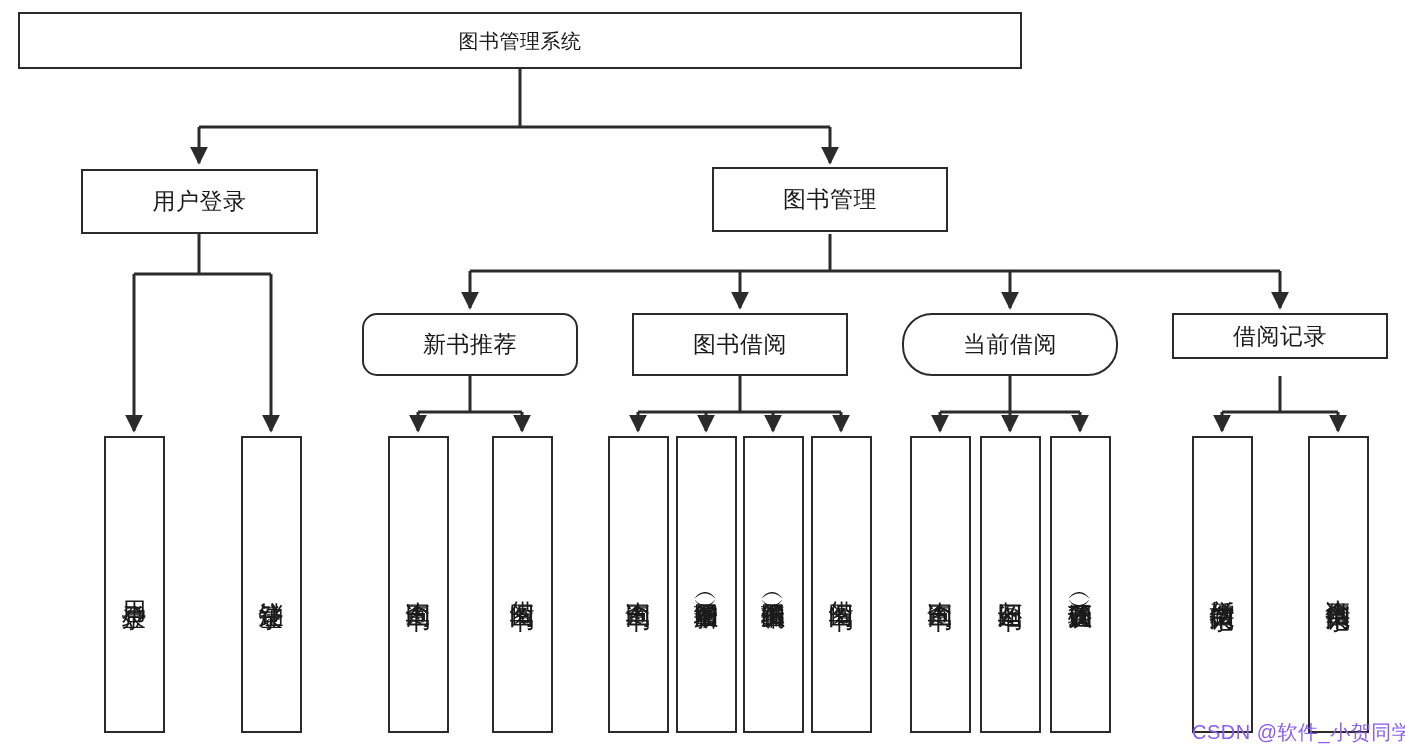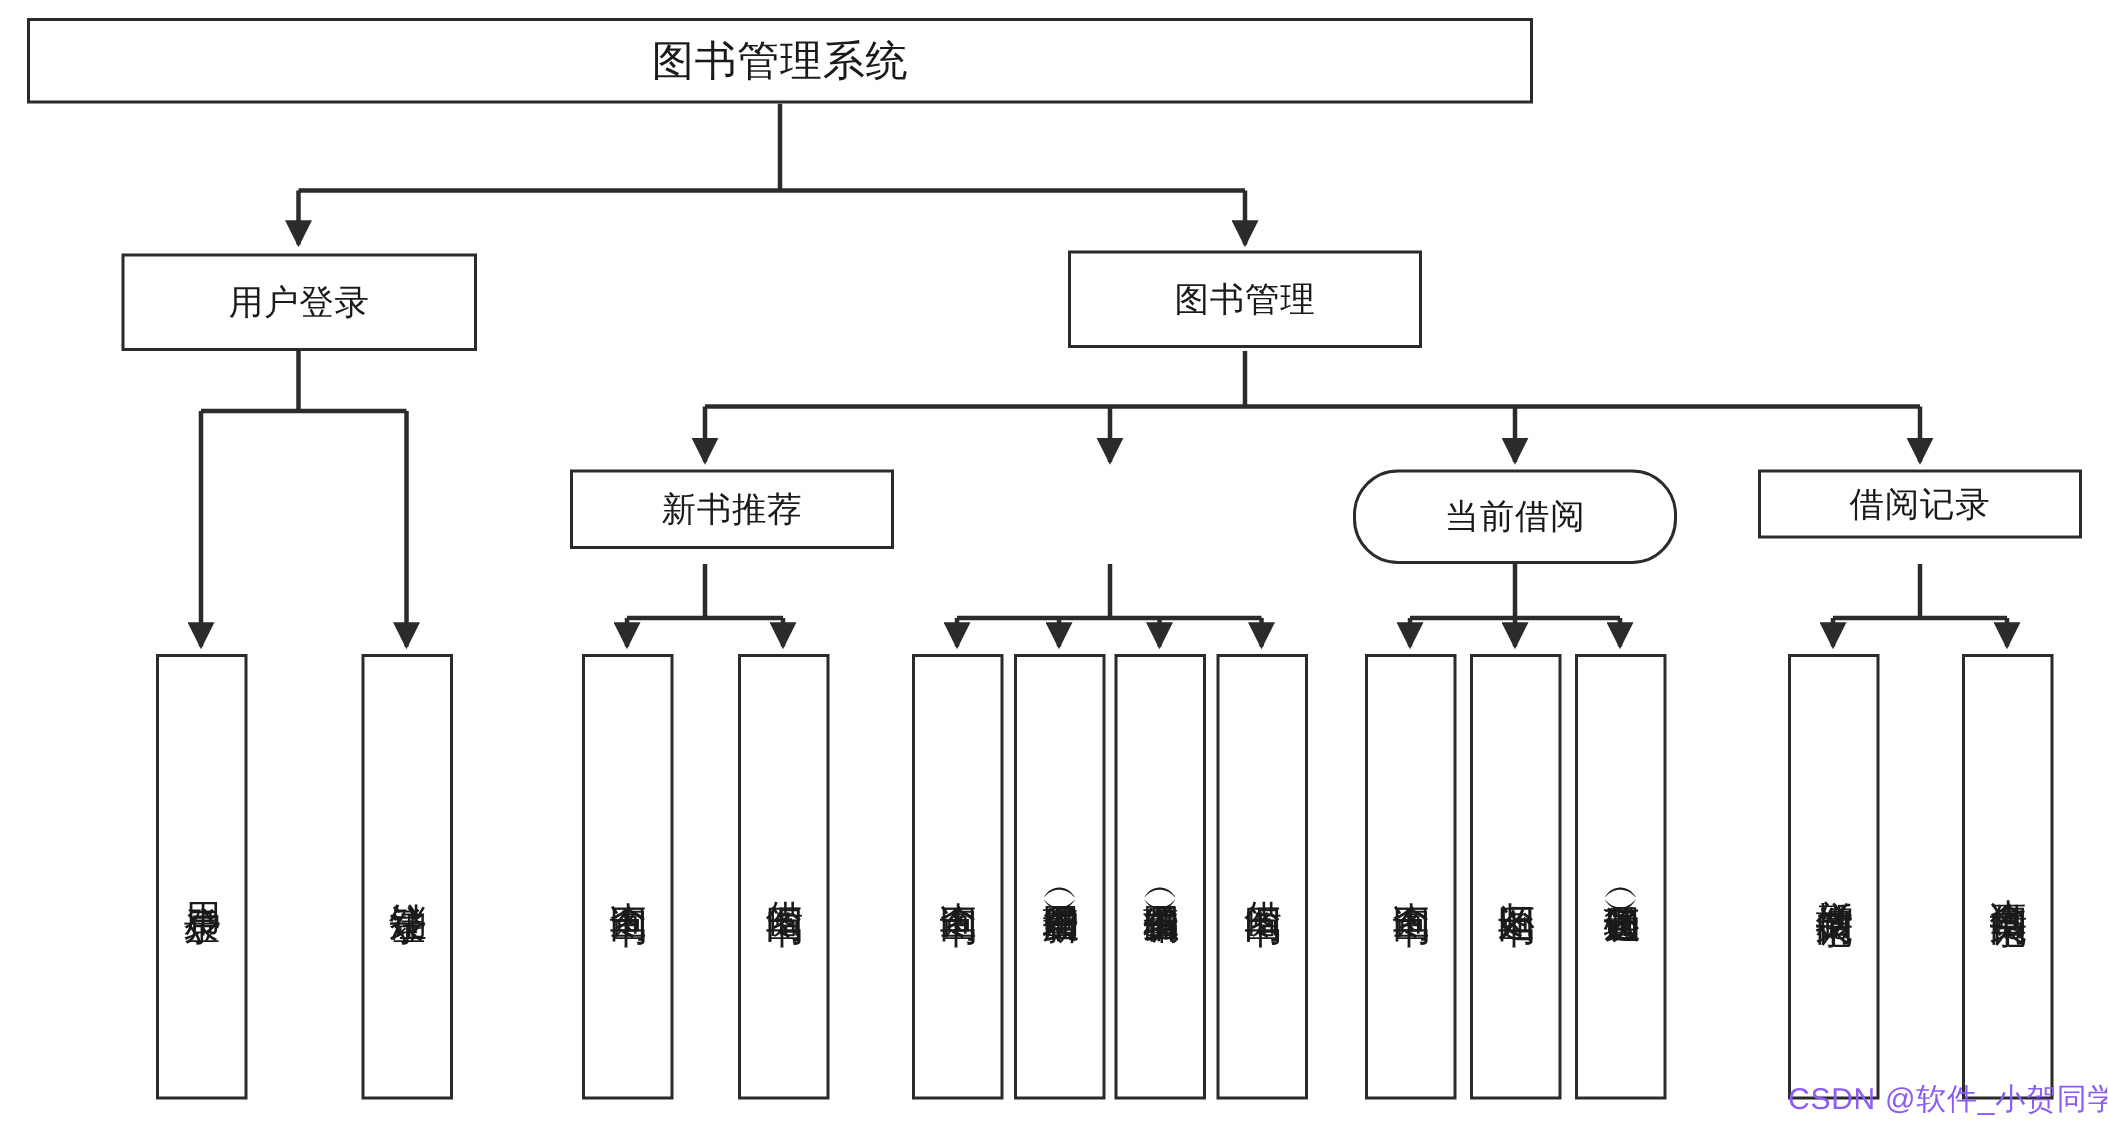--- a/index.html
+++ b/index.html
@@ -40,21 +40,21 @@
     text-align: center;
     line-height: 1.0;
     white-space: nowrap;
   }
   
   .node.horiz .label {
     font-size: 23px;
     letter-spacing: 0.5px;
   }
   .node.root .label {
-    font-size: 28px;
+    font-size: 20px;
   }
   
   .node.vert {
     align-items: center;
     justify-content: center;
   }
   .node.vert .label {
     writing-mode: vertical-rl;
     text-orientation: upright;
     font-size: 25px;
@@ -134,22 +134,25 @@
     <span class="label">图书管理系统</span>
   </div>
 
   <div class="node horiz" style="left:81px; top:169px; width:237px; height:65px;">
     <span class="label">用户登录</span>
   </div>
   <div class="node horiz" style="left:712px; top:167px; width:236px; height:65px;">
     <span class="label">图书管理</span>
   </div>
 
-  <div class="node horiz" style="left:380px; top:313px; width:216px; height:53px;">
+  <div class="node horiz" style="left:362px; top:313px; width:216px; height:63px;border-radius:15px;">
     <span class="label">新书推荐</span>
+  </div>
+  <div class="node horiz" style="left:632px; top:313px; width:216px; height:63px;">
+    <span class="label">图书借阅</span>
   </div>
   <div class="node horiz" style="left:902px; top:313px; width:216px; height:63px;border-radius:30px;">
     <span class="label">当前借阅</span>
   </div>
   <div class="node horiz" style="left:1172px; top:313px; width:216px; height:46px;">
     <span class="label">借阅记录</span>
   </div>
 
   <div class="node vert" style="left:104px; top:436px; width:61px; height:297px;">
     <span class="label">用户登录</span>

